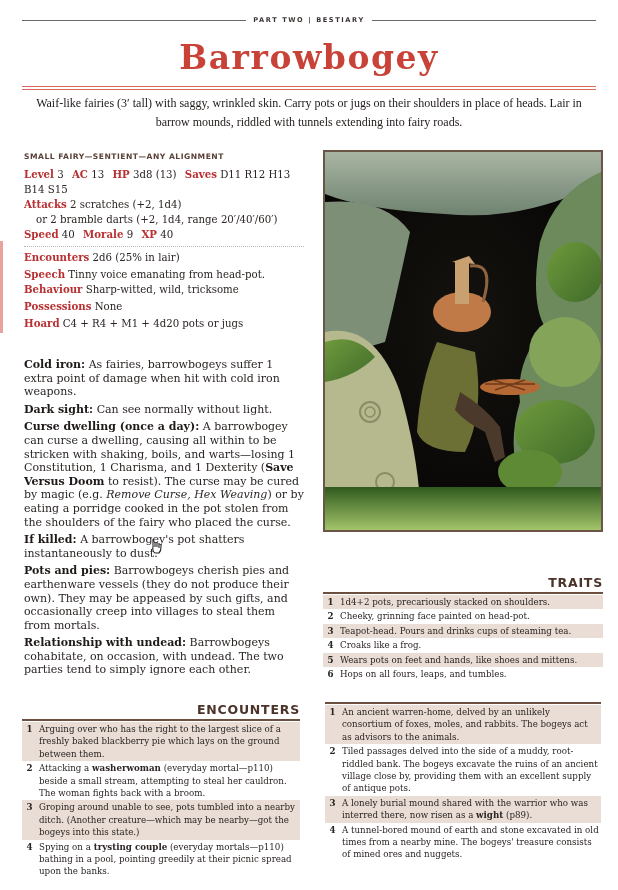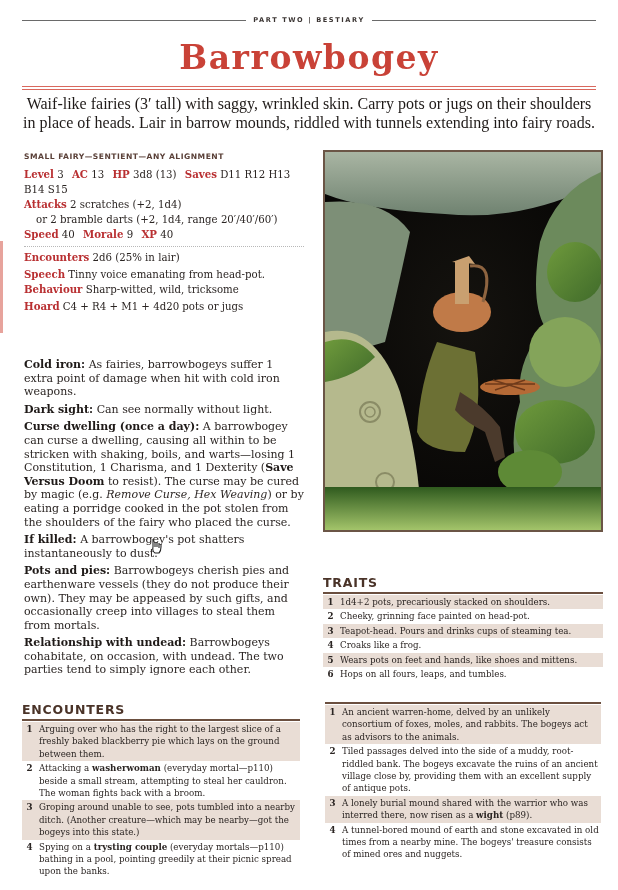--- a/index.html
+++ b/index.html
@@ -12,21 +12,21 @@
   .running-head .rule { flex: 1; height: 1px; background: #6a6a6a; }
   .running-head .label { font-family: "DejaVu Sans", sans-serif; font-size: 6.6px; font-weight: bold;
         letter-spacing: 1.6px; color: #3a3432; padding: 0 7px; white-space: nowrap; text-align: center; }
 
   .title { left: 0; right: 0; top: 38px; text-align: center;
            font-family: "DejaVu Serif", serif; font-weight: bold; font-size: 33px;
            color: #c94237; letter-spacing: 1.5px; }
   .title-rule { left: 22px; right: 22px; top: 86px; height: 4px;
                 border-top: 1.5px solid #d9685d; border-bottom: 1.5px solid #d9685d; box-sizing: border-box; }
   .intro { left: 20px; right: 20px; top: 94px; text-align: center; font-family: "Liberation Serif", serif;
-           font-size: 16px; line-height: 19px; color: #1f1a18; }
+           font-size: 12px; line-height: 19px; color: #1f1a18; }
 
   
   .statblock { left: 24px; top: 152px; width: 280px; font-family: "DejaVu Sans", sans-serif; }
   .kind { font-size: 7.6px; font-weight: bold; letter-spacing: 0.5px; color: #5a4038; margin-bottom: 6px; }
   .stat-line { font-family: "DejaVu Serif", serif; font-size: 10.2px; line-height: 15px; color: #2b2523; }
   .stat-line .k { color: #b93032; font-weight: bold; }
   .stat-line .gap { display: inline-block; width: 5px; }
   .indent { padding-left: 12px; }
   .dotsep { border-top: 1px dotted #b8b8b8; margin: 4px 0 3px; }
   .left-bar { left: 0; top: 241px; width: 3px; height: 92px; background: #e7a39c; }
@@ -36,21 +36,21 @@
                font-size: 11px; line-height: 13.6px; color: #2b2523; }
   .abilities p { margin: 0 0 4px 0; }
   .abilities b { color: #1f1a18; }
 
   
   .illus { left: 323px; top: 150px; width: 280px; height: 382px; border: 2px solid #6b5546;
            box-sizing: border-box; overflow: hidden; background: #0e0d0a; }
 
   
   .tbl { font-family: "DejaVu Serif", serif; }
-  .tbl .tbl-title { text-align: left; font-family: "DejaVu Sans", sans-serif; font-weight: bold;
+  .tbl .tbl-title { text-align: right; font-family: "DejaVu Sans", sans-serif; font-weight: bold;
                     font-size: 12.5px; letter-spacing: 0.8px; color: #4a3328; margin-bottom: 2px; }
   .tbl .hr { height: 2px; background: #6b4f3f; margin-bottom: 1px; }
   .tbl .row { display: flex; font-size: 8.7px; line-height: 12.4px; padding: 1px 2px 1px 0; color: #2b2523; }
   .tbl .row.shaded { background: #e9ddd5; }
   .tbl .num { width: 15px; flex: none; text-align: center; font-weight: bold; }
   .tbl .txt { flex: 1; padding-left: 2px; }
   .tbl .txt b { font-weight: bold; }
 
   .traits { left: 323px; top: 575px; width: 280px; }
   .encounters { left: 22px; top: 702px; width: 278px; }
@@ -102,20 +102,24 @@
     <span class="k">Encounters</span>
     <span>2d6 (25% in lair)</span>
   </div>
   <div class="stat-line">
     <span class="k">Speech</span>
     <span>Tinny voice emanating from head-pot.</span>
   </div>
   <div class="stat-line" style="margin-bottom:2px">
     <span class="k">Behaviour</span>
     <span>Sharp-witted, wild, tricksome</span>
+  </div>
+  <div class="stat-line" style="margin-bottom:2px">
+    <span class="k">Possessions</span>
+    <span>None</span>
   </div>
   <div class="stat-line">
     <span class="k">Hoard</span>
     <span>C4 + R4 + M1 + 4d20 pots or jugs</span>
   </div>
 </div>
 
 <div class="abs abilities">
   <p><b>Cold iron:</b> <span>As fairies, barrowbogeys suffer 1 extra point of damage when hit with cold iron weapons.</span></p>
   <p><b>Dark sight:</b> <span>Can see normally without light.</span></p>

